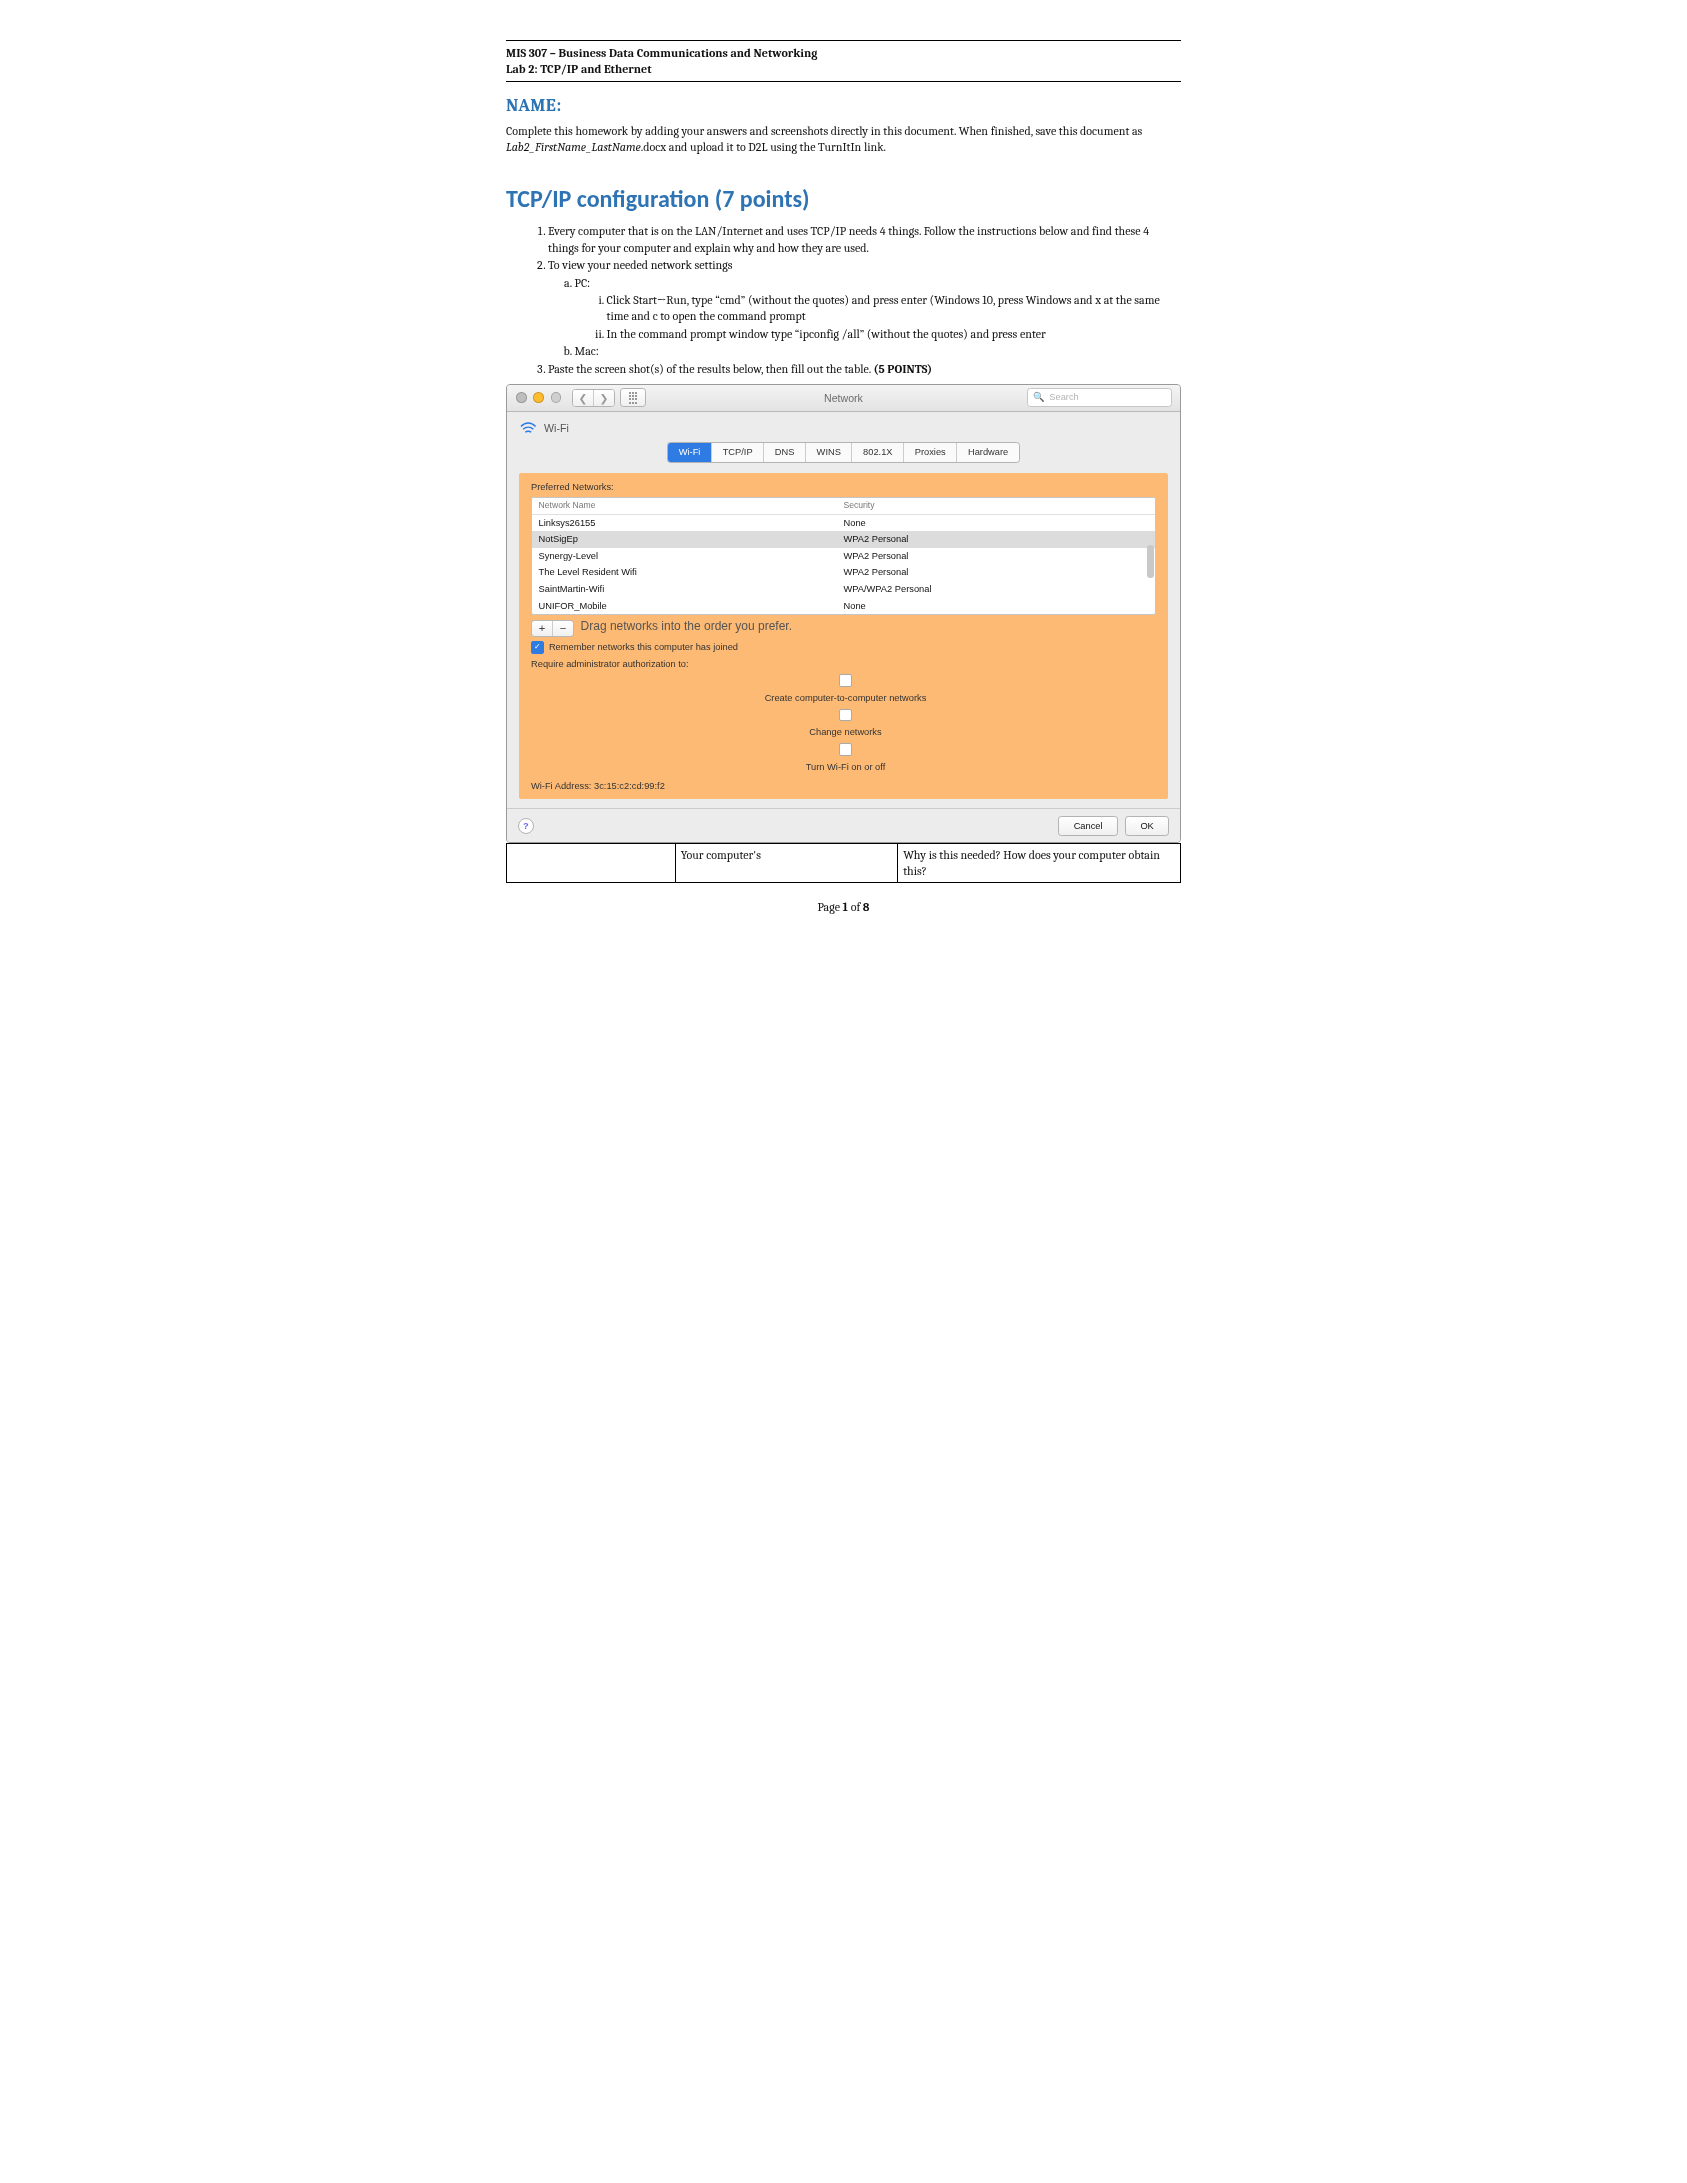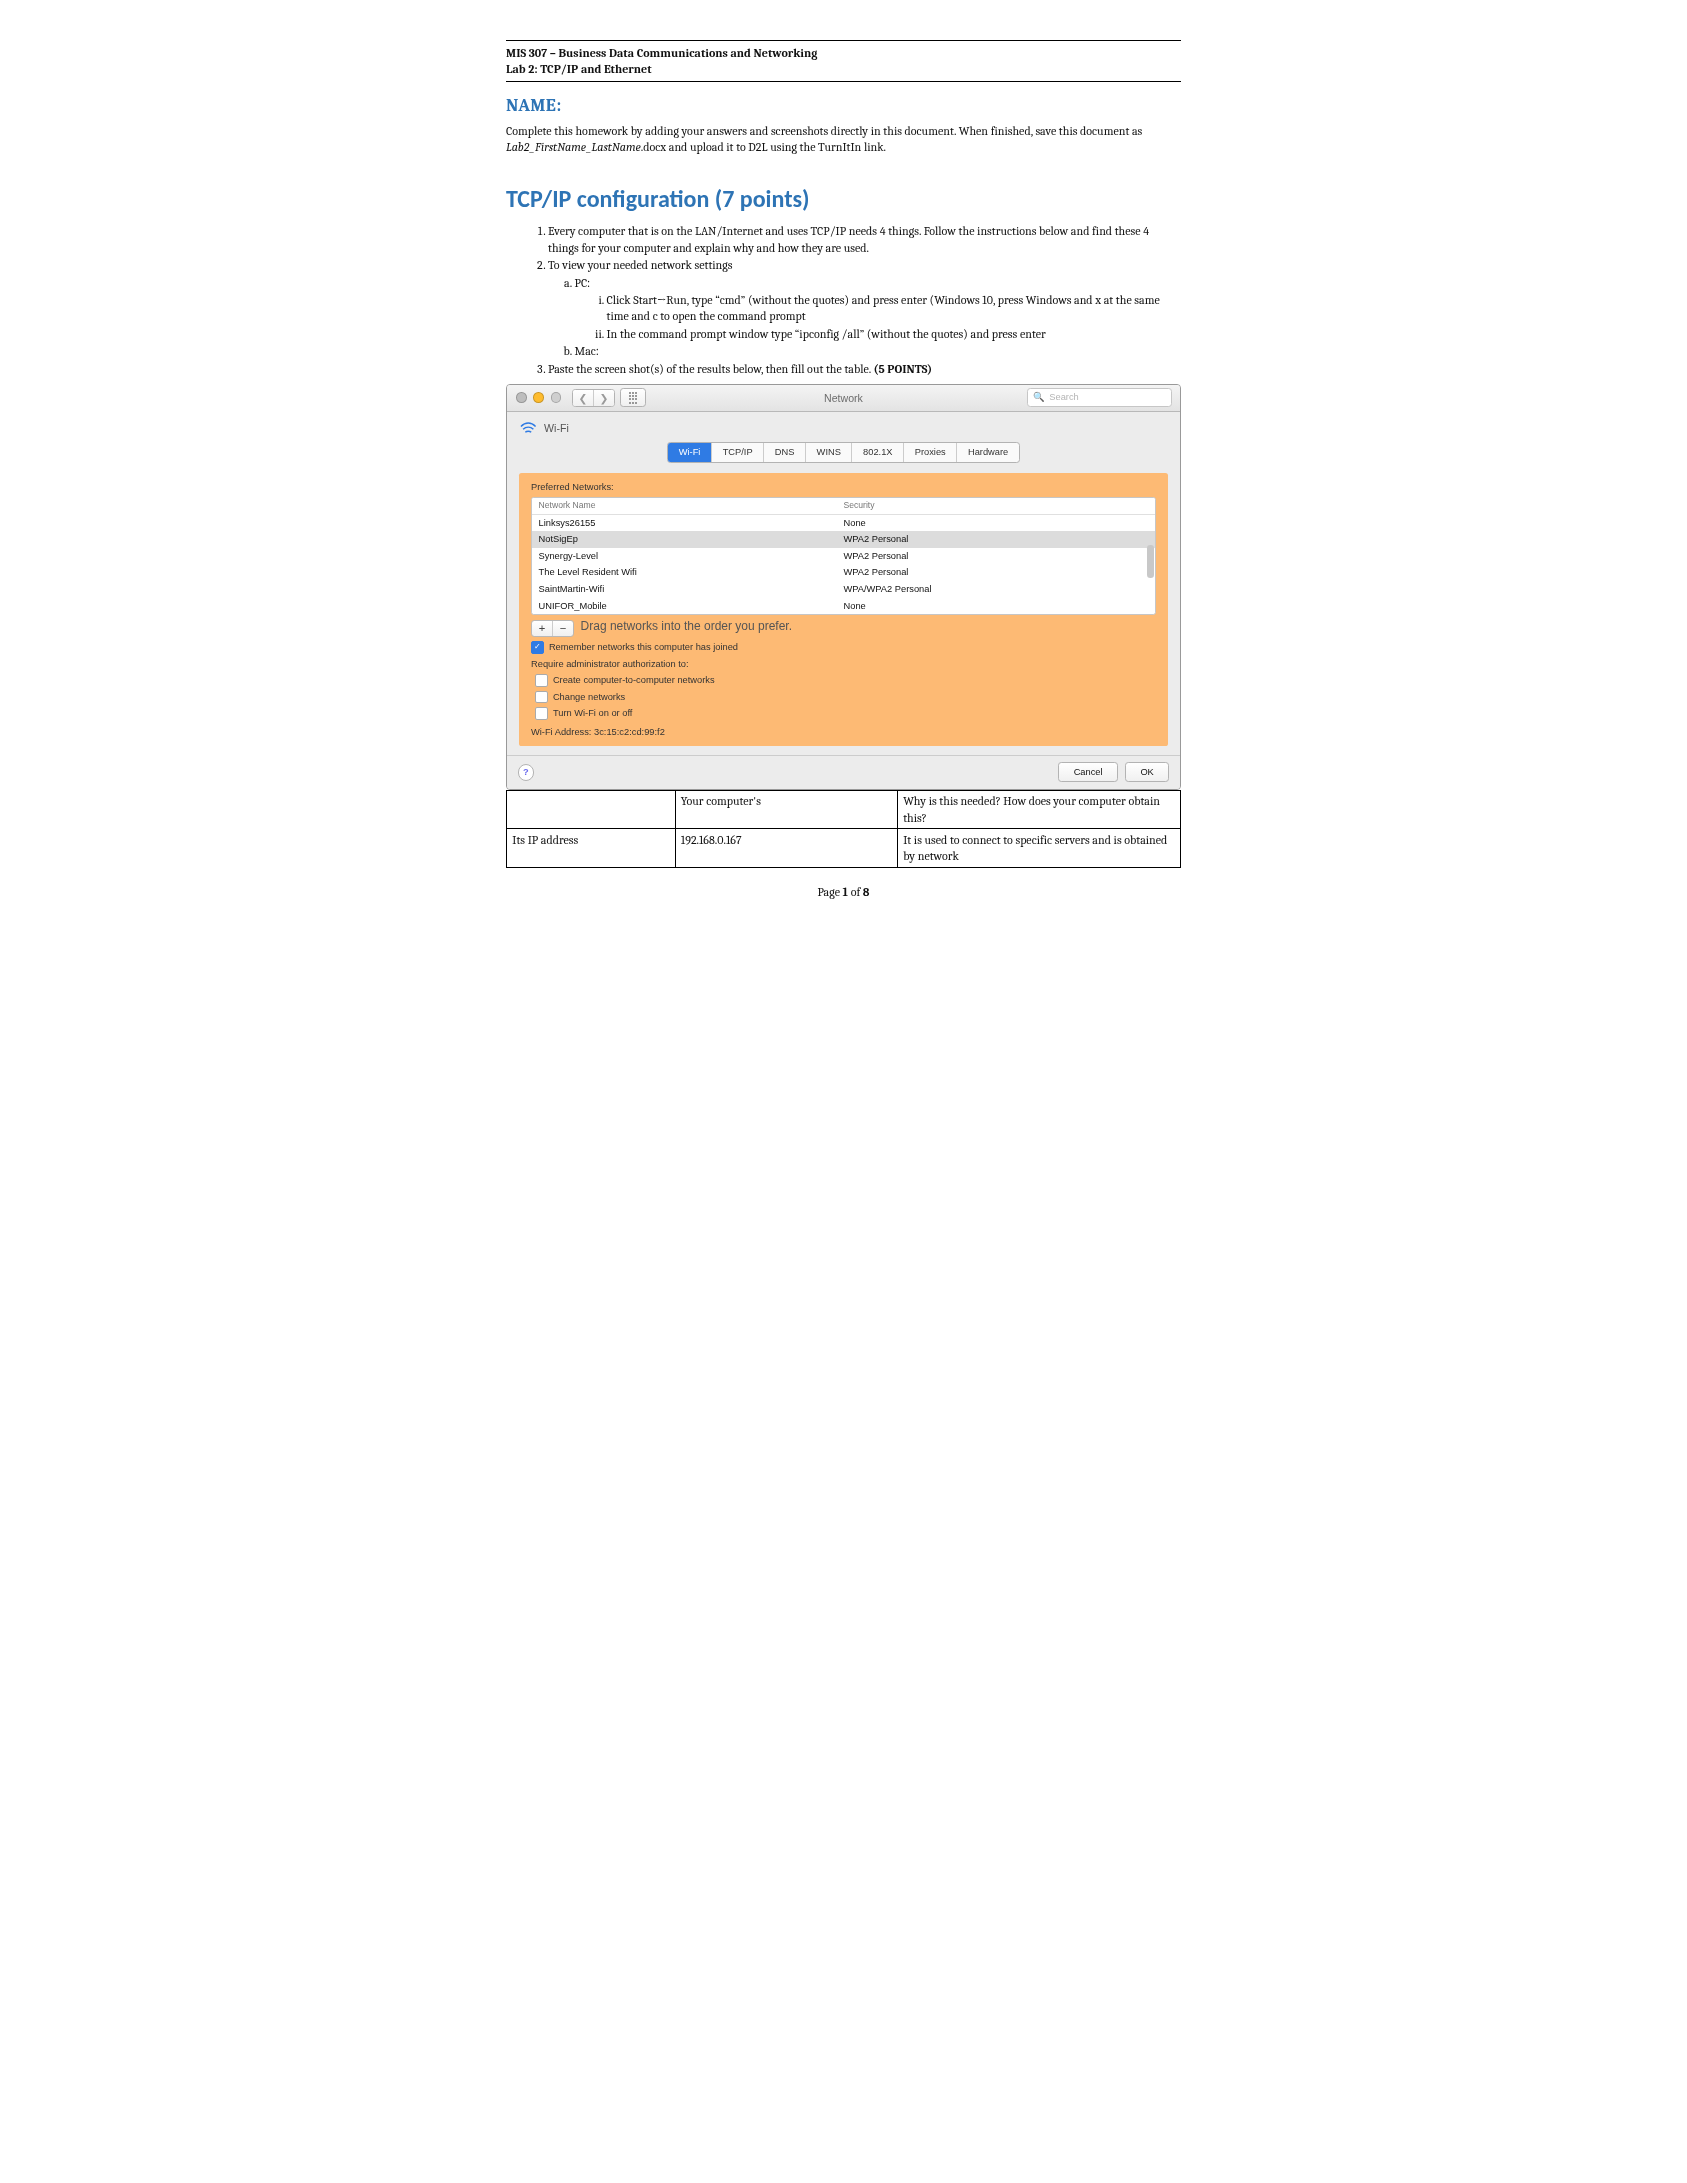--- a/index.html
+++ b/index.html
@@ -185,21 +185,21 @@
   .pm-btn + .pm-btn { border-left: 0.7px solid #ccc; }
   .drag-hint { font-size: 12px; color: #555; margin-left: 6.6px; vertical-align: middle; }
 
   .chk-row { display:flex; align-items:center; gap:5.3px; font-size:9.3px; color:#333; margin:4px 0; }
   .chk {
     width:10.6px; height:10.6px; border:0.7px solid #aaa; border-radius:2px; background:#fff;
     display:inline-flex; align-items:center; justify-content:center;
   }
   .chk.checked { background:#2f7be4; border-color:#2f7be4; color:#fff; font-size:8px; }
   .req-label { font-size: 9.3px; color:#333; margin-top:4px; }
-  .indent { margin-left: 4px; }
+  .indent { margin-left: 4px; flex-direction: column; }
   .mac-addr { font-size:9.3px; color:#333; margin-top:6.6px; }
 
   .bottom-bar {
     border-top: 0.7px solid #ccc;
     background: #ececec;
     padding: 6.6px 10.6px;
     display:flex; align-items:center;
   }
   .help-btn {
     width:14.6px; height:14.6px; border-radius:50%;
@@ -409,24 +409,19 @@
       <col class="c1">
       <col class="c2">
       <col>
     </colgroup>
   <tbody>
       <tr>
     <td></td>
     <td>Your computer's</td>
     <td>Why is this needed?  How does your computer obtain this?</td>
   </tr>
-  <tr>
-    <td>Its IP address</td>
-    <td>192.168.0.167</td>
-    <td>It is used to connect to specific servers and is obtained by network</td>
-  </tr>
 </tbody>
   </table>
 
 <div class="footer">
   <span>Page </span><span class="bold">1</span><span> of </span><span class="bold">8</span>
 </div>
 
 
 </body></html>

